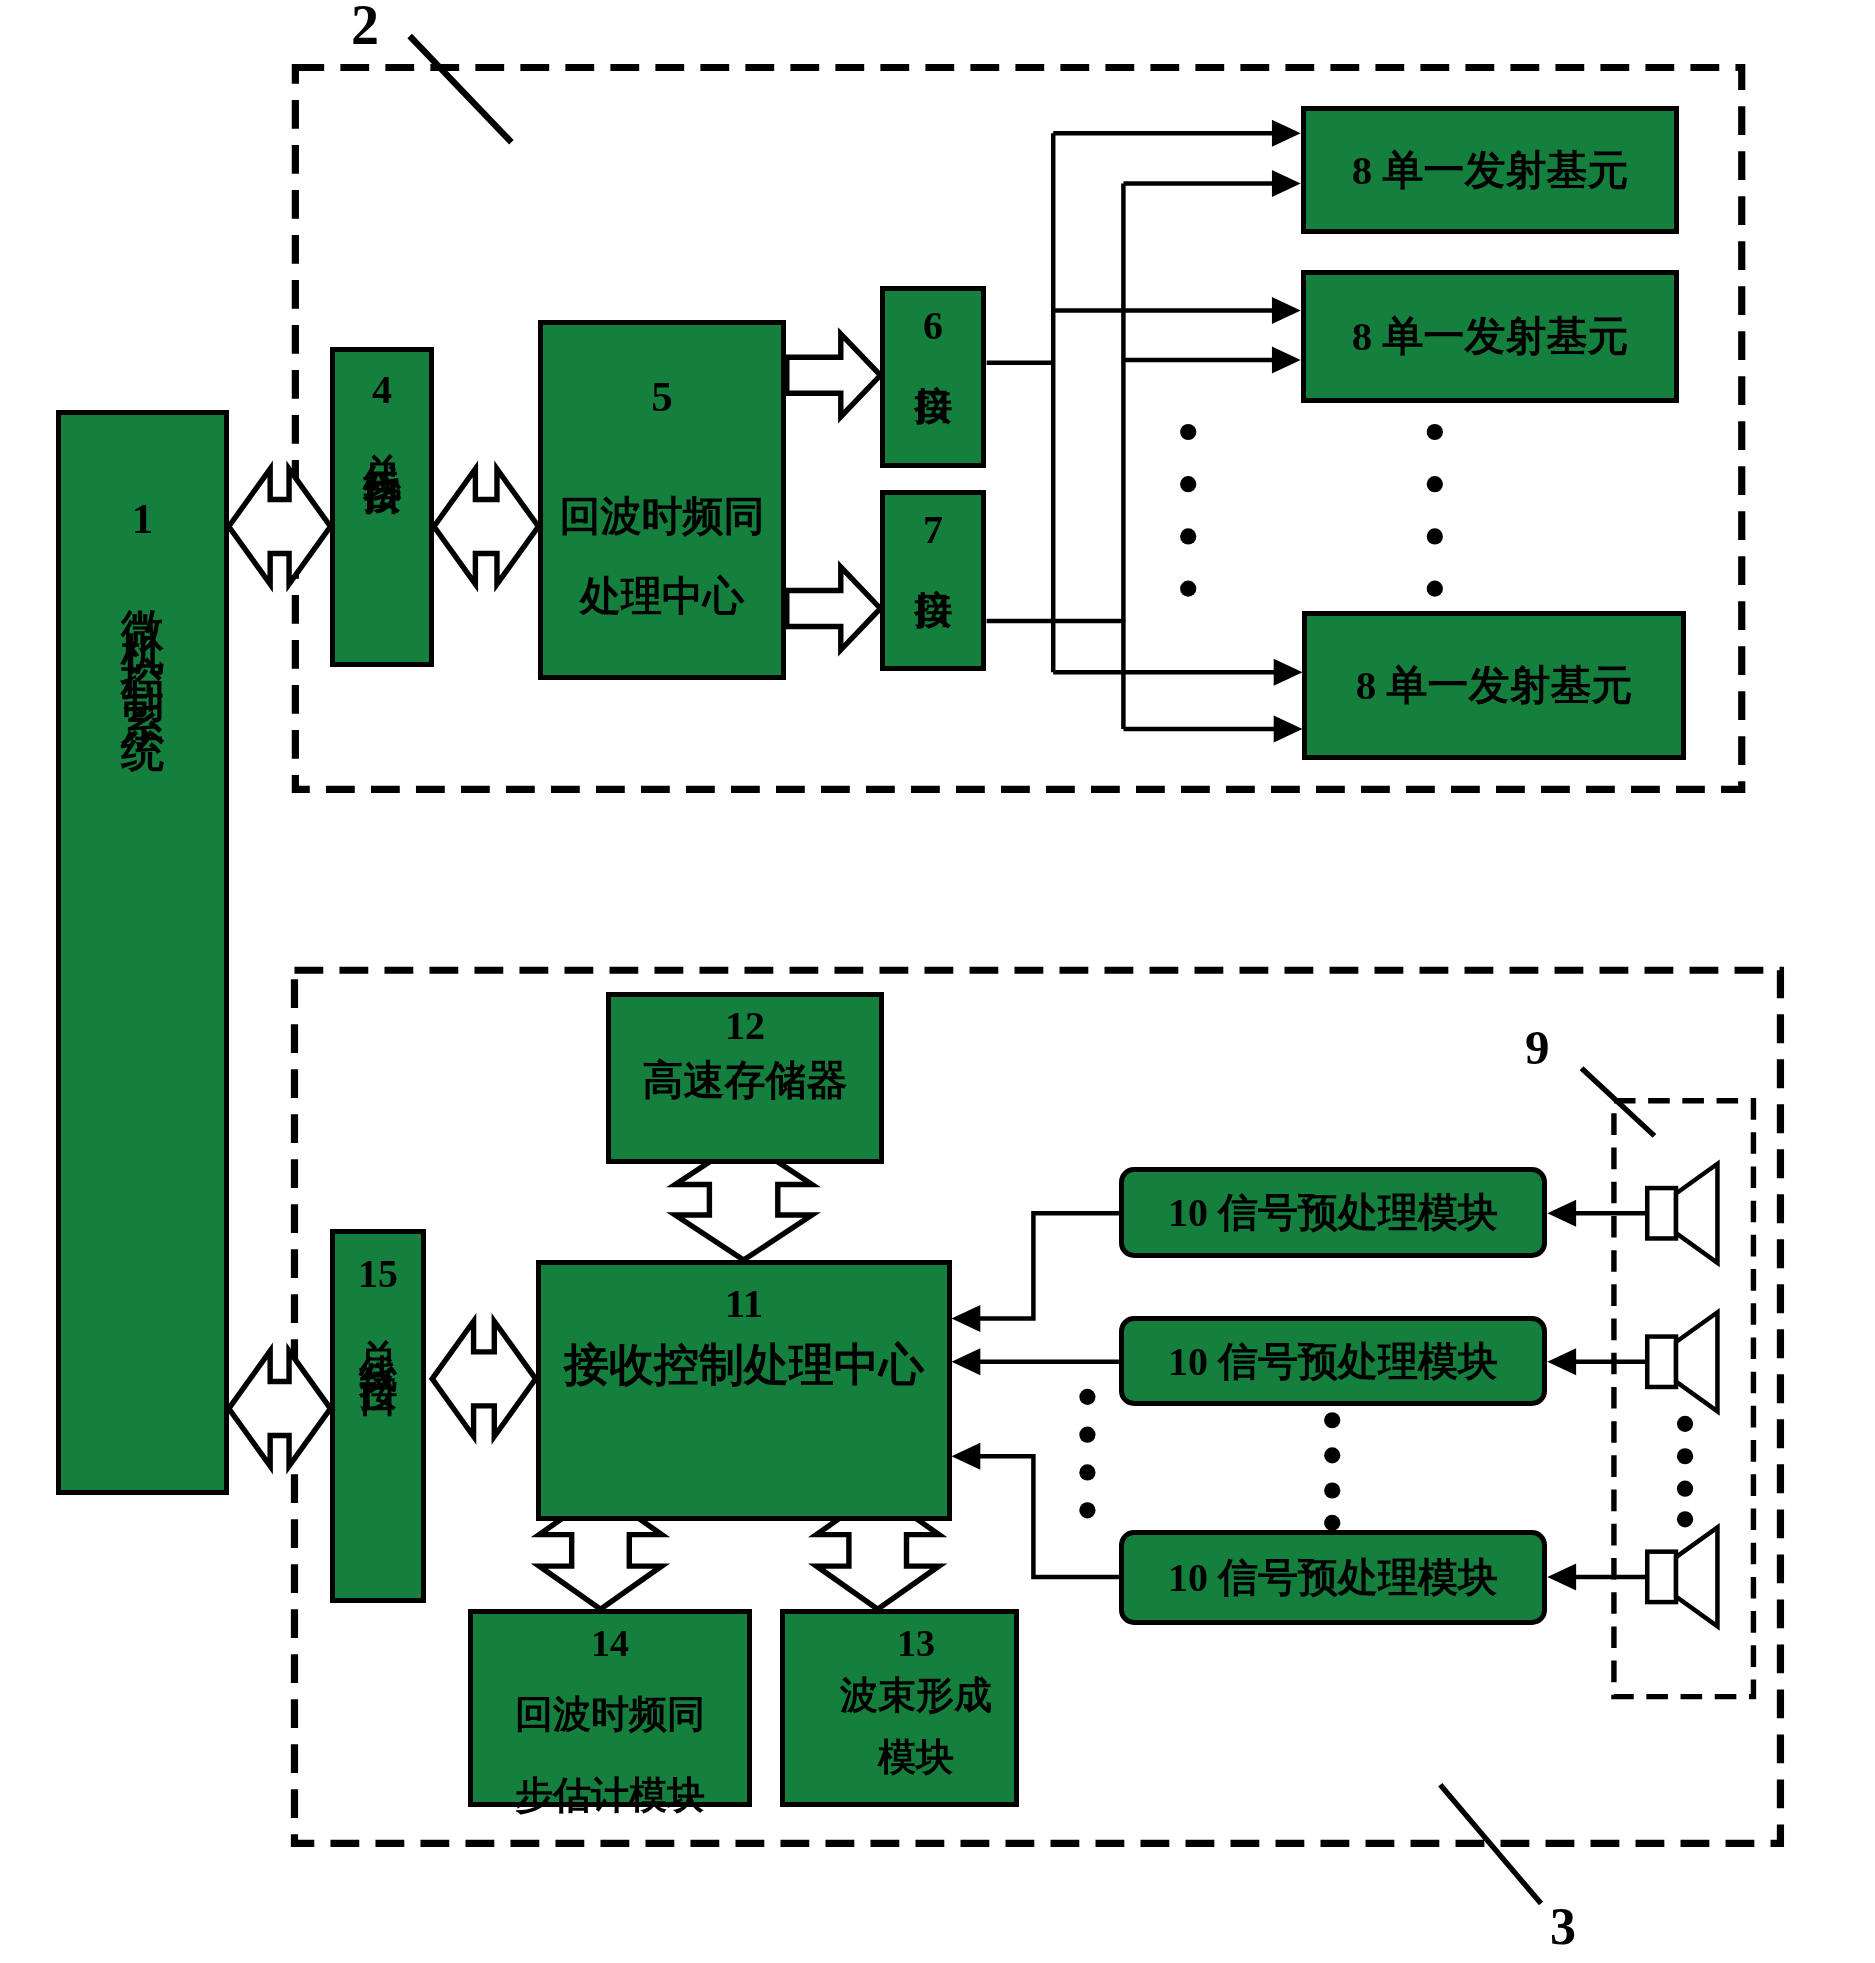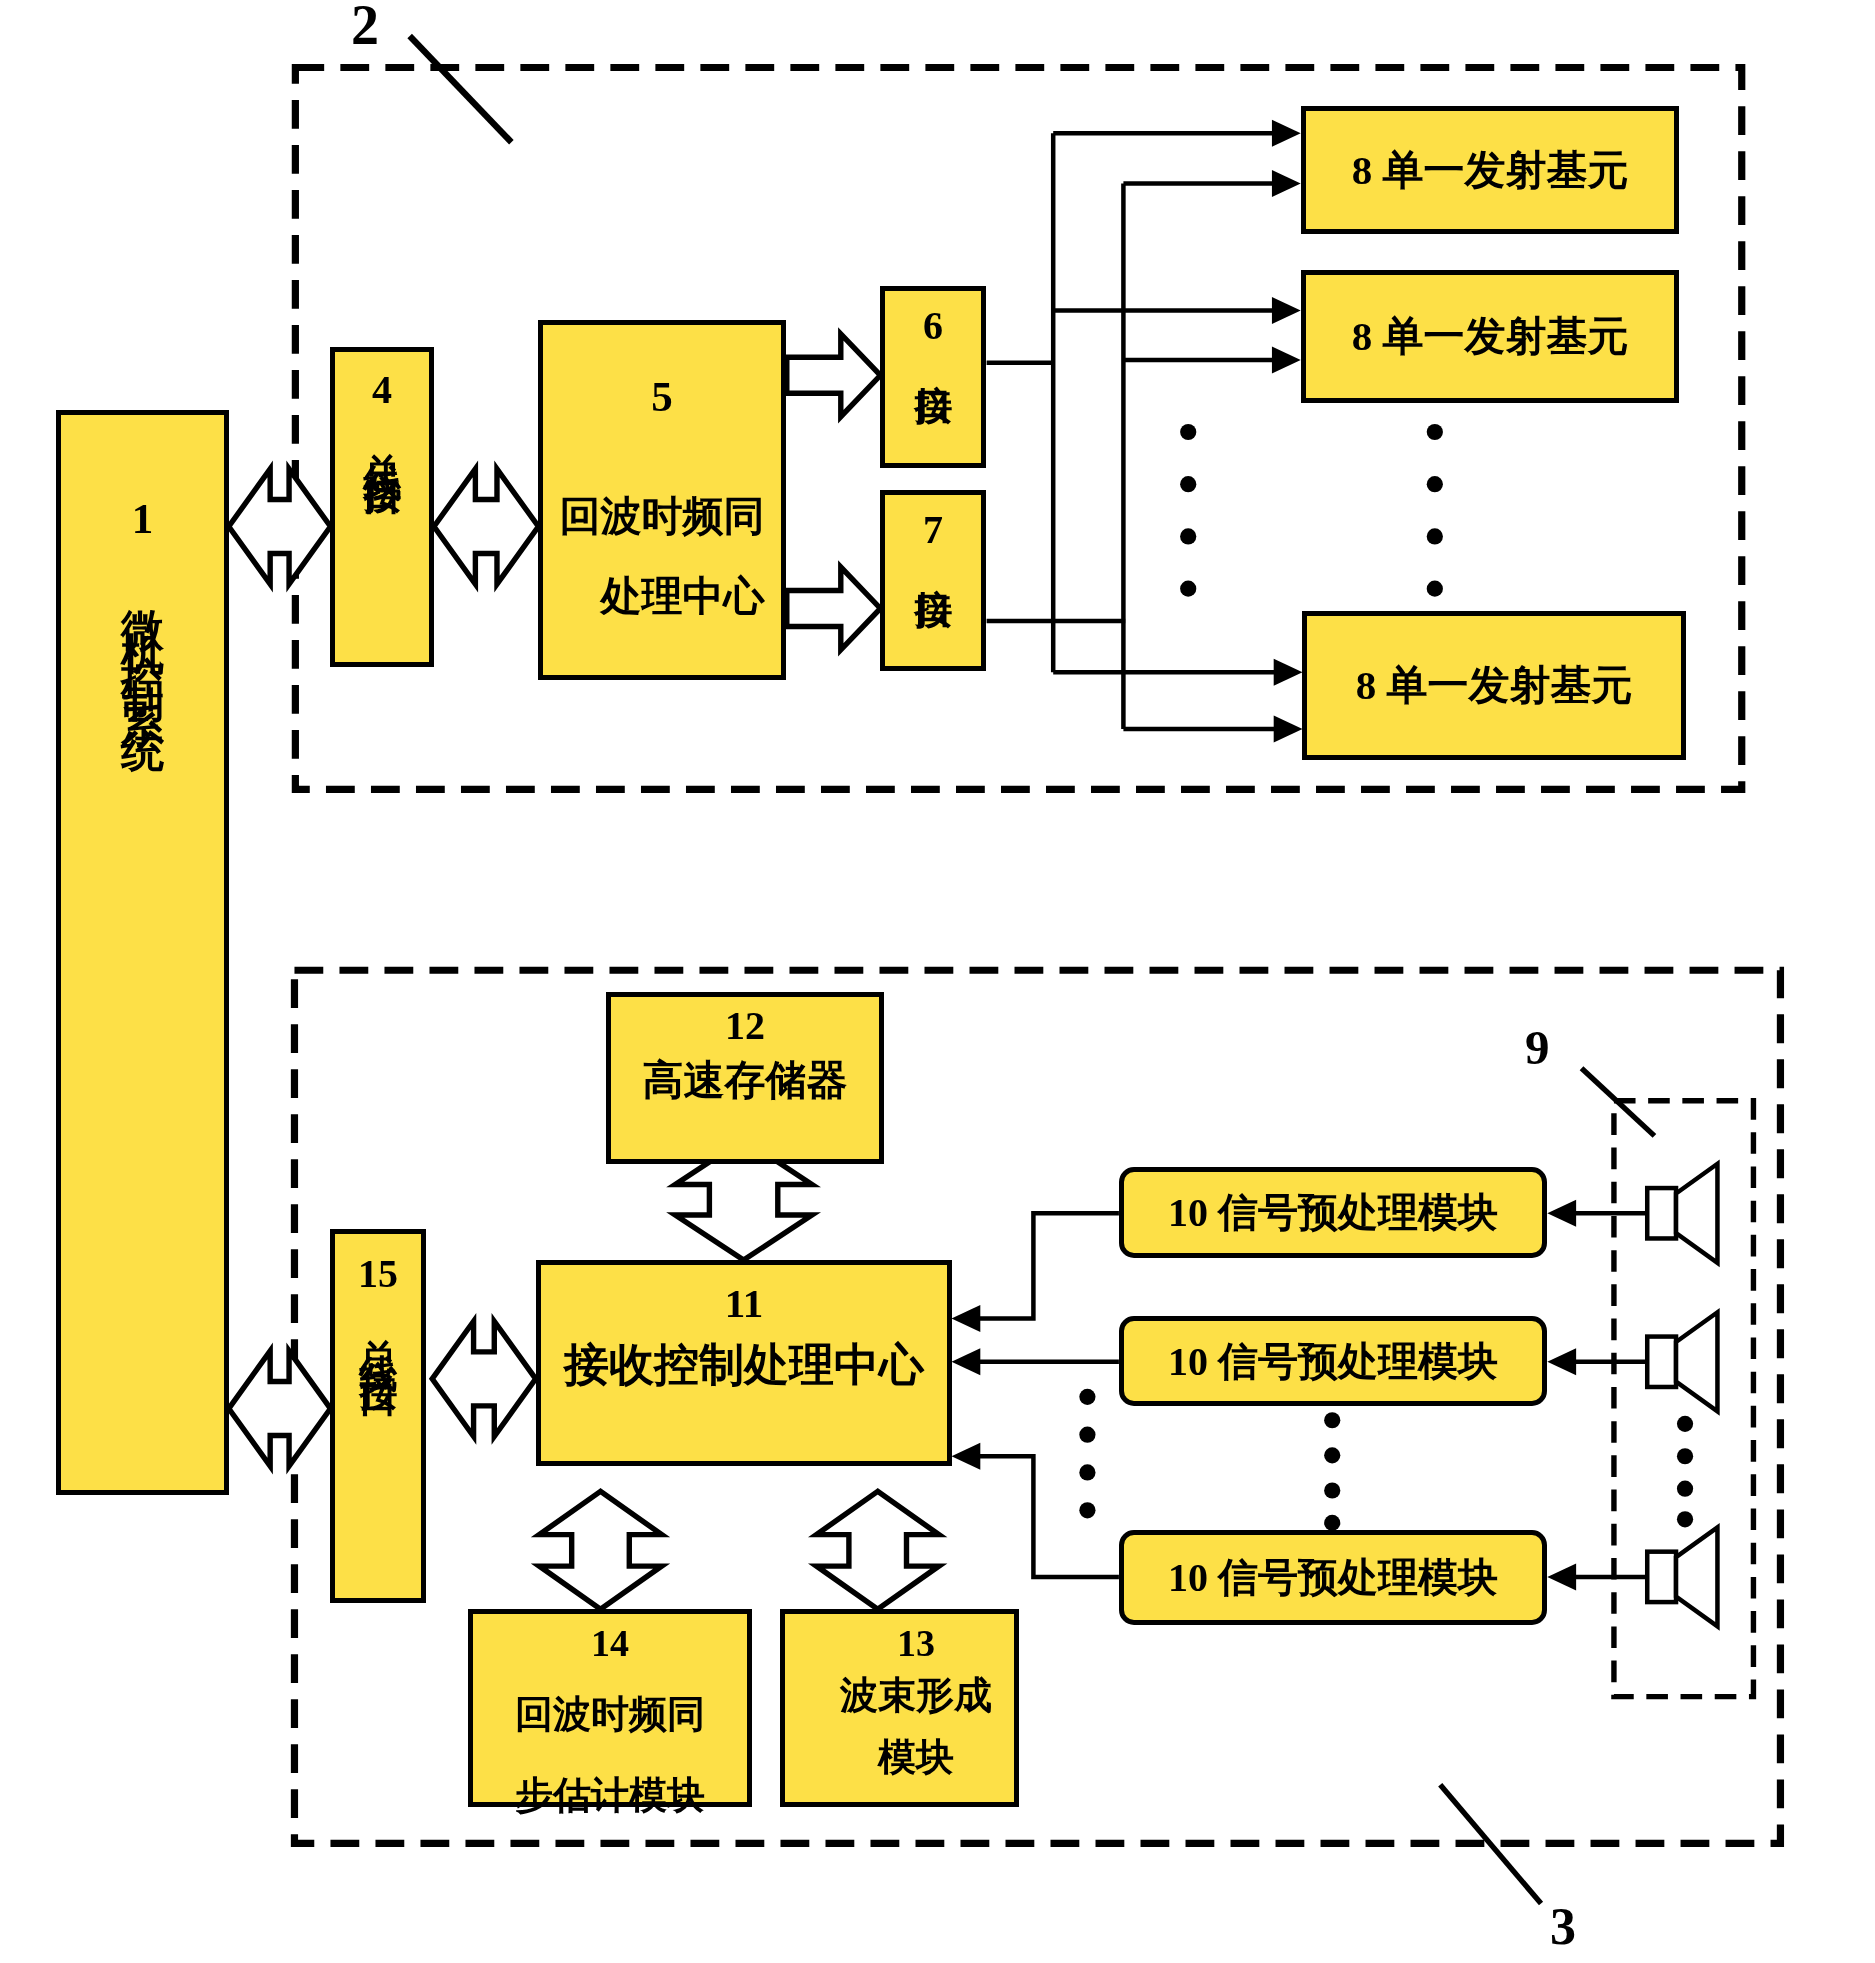--- a/index.html
+++ b/index.html
@@ -8,25 +8,25 @@
     width:1876px;height:1963px;
     background:#ffffff;
     font-family:"Liberation Serif","DejaVu Serif",serif;
     color:#000;
     overflow:hidden;
   }
   .wires{position:absolute;left:0;top:0;width:1876px;height:1963px;}
   .box{
     position:absolute;
     border:5.4px solid #000;
-    background:#fde047;
+    background:#15803d;
     box-sizing:border-box;
     display:flex;flex-direction:column;align-items:center;
     font-weight:bold;
-    text-align:right;
+    text-align:center;
   }
   .num{font-weight:bold;}
   .vchars{
     writing-mode:vertical-rl;
     text-orientation:upright;
     font-weight:bold;
   }
   
   .b1{left:56px;top:410px;width:173px;height:1085px;}
   .b1 .num{font-size:43px;margin-top:79px;}
@@ -44,21 +44,21 @@
   .b6 .num,.b7 .num{font-size:40px;margin-top:10.8px;}
   .b6 .vchars,.b7 .vchars{font-size:38px;letter-spacing:9px;margin-top:5.4px;}
   .b8a{left:1301px;top:106px;width:378px;height:128px;}
   .b8b{left:1301px;top:270px;width:378px;height:133px;}
   .b8c{left:1302px;top:611px;width:384px;height:149px;}
   .b8a,.b8b,.b8c{justify-content:center;font-size:41px;}
   .b10a{left:1119px;top:1167px;width:428px;height:91px;}
   .b10b{left:1119px;top:1316px;width:428px;height:90px;}
   .b10c{left:1119px;top:1530px;width:428px;height:95px;}
   .b10a,.b10b,.b10c{justify-content:center;font-size:40px;border-radius:15px;}
-  .b11{left:536px;top:1260px;width:416px;height:206px;justify-content:flex-start;}
+  .b11{left:536px;top:1260px;width:416px;height:261px;justify-content:flex-start;}
   .b11 .num{font-size:41px;margin-top:14.4px;}
   .b11 .line{font-size:45px;margin-top:7.2px;}
   .b12{left:606px;top:992px;width:278px;height:172px;justify-content:flex-start;}
   .b12 .num{font-size:40px;margin-top:5.4px;}
   .b12 .line{font-size:41px;margin-top:3.6px;}
   .b13{left:780px;top:1609px;width:239px;height:198px;justify-content:flex-start;padding-left:33px;}
   .b14{left:468px;top:1609px;width:284px;height:198px;justify-content:flex-start;gap:19px;}
   .b13 .num,.b14 .num{font-size:38px;margin-top:7.2px;}
   .b13 .line,.b14 .line{font-size:38px;line-height:1.62;}
   .b15{left:330px;top:1229px;width:96px;height:374px;}

